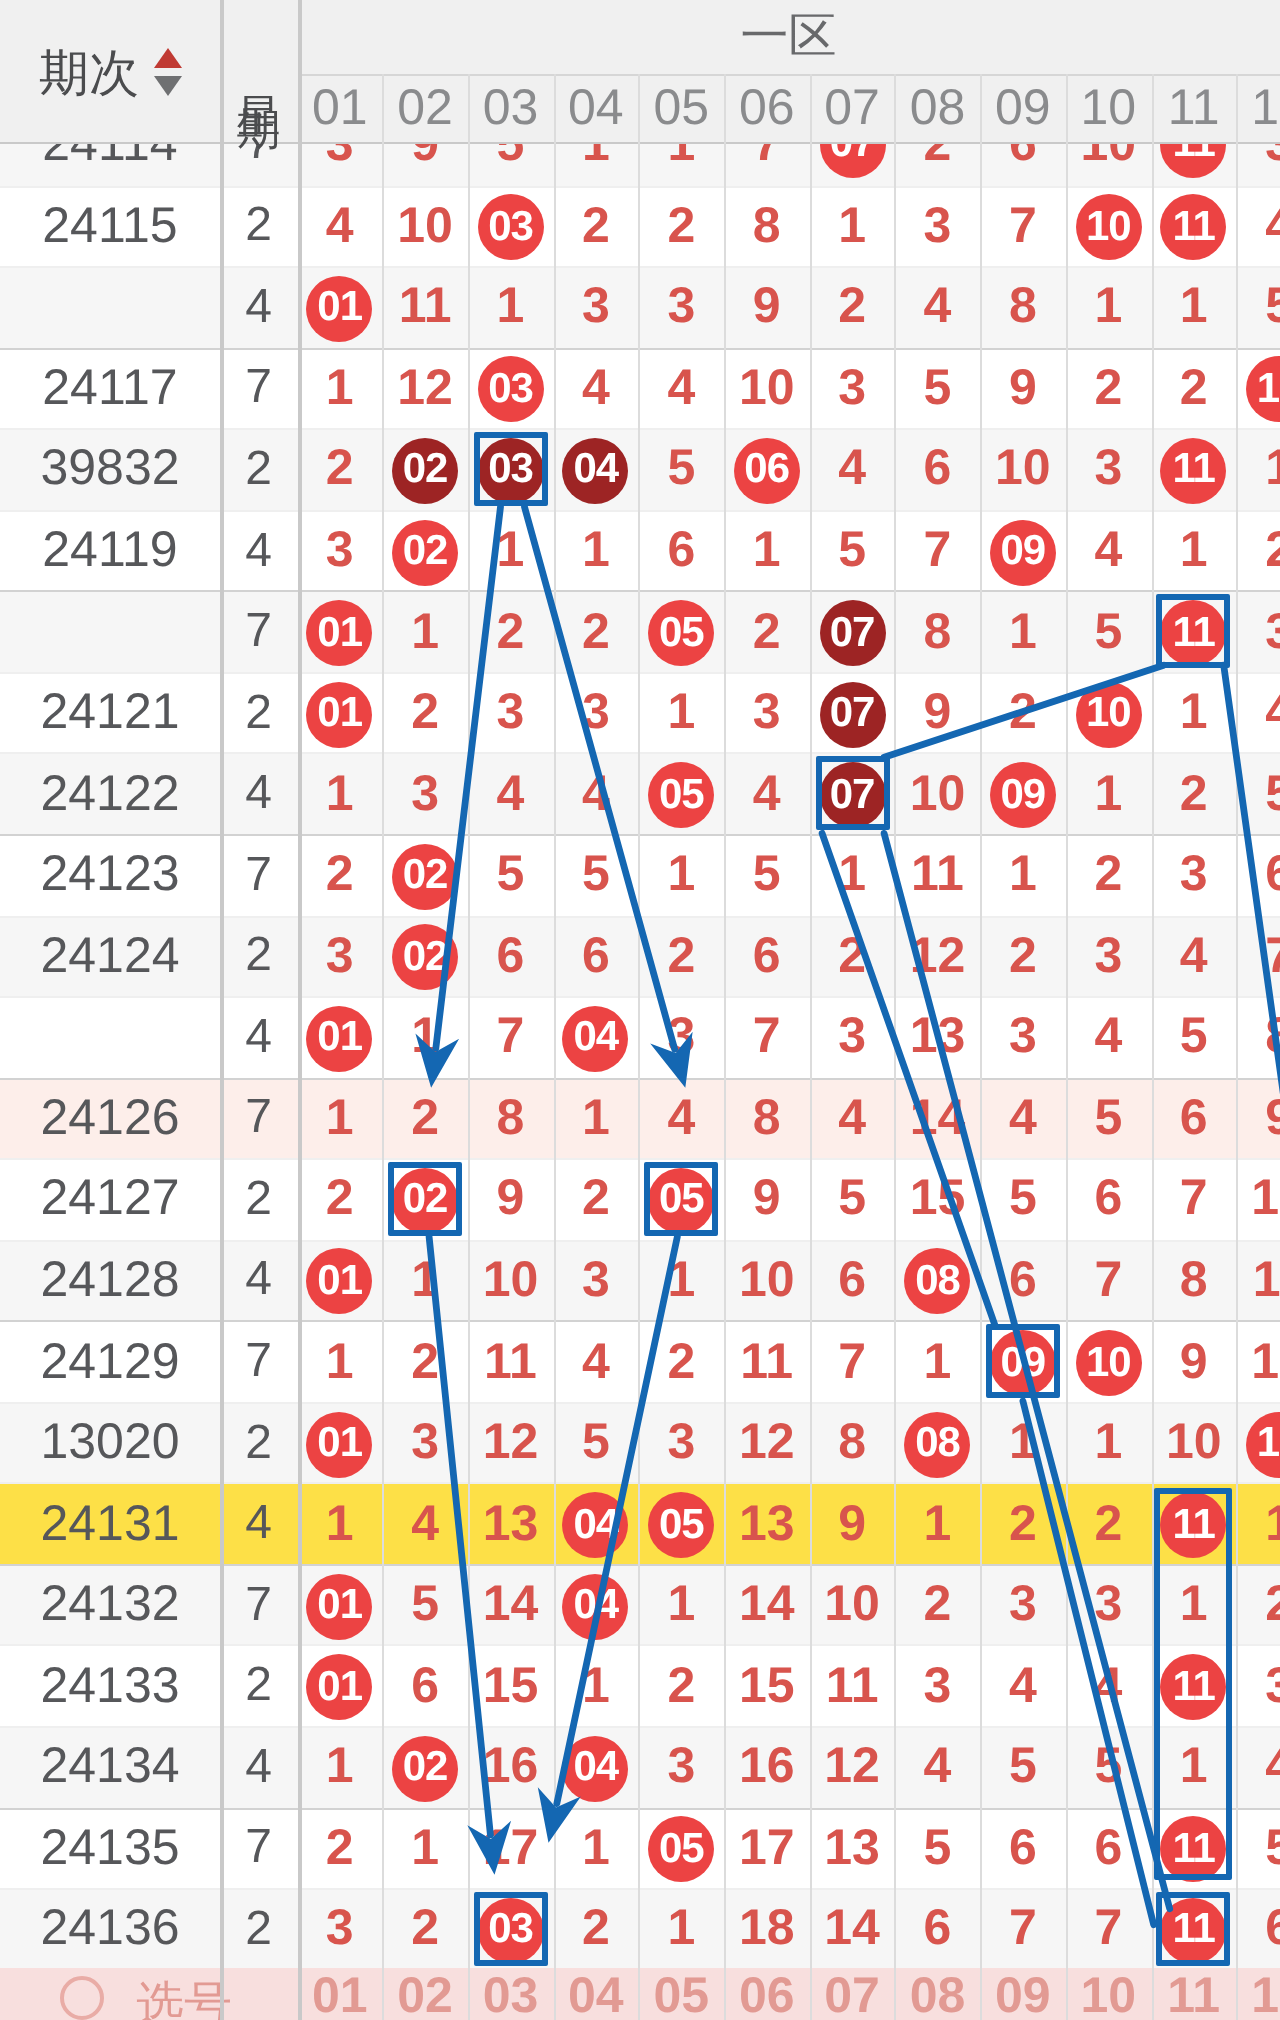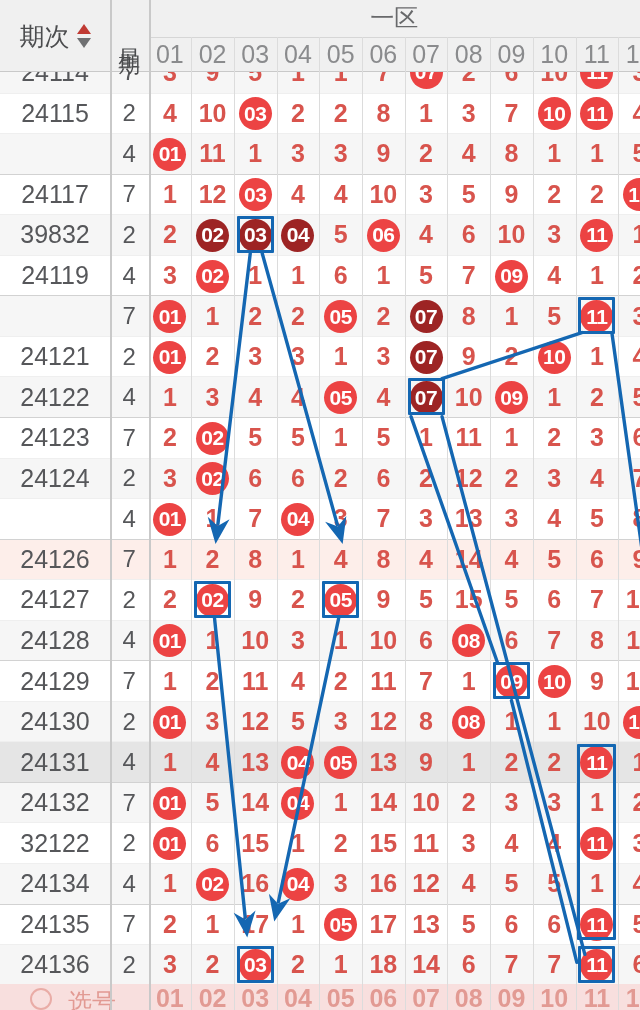--- a/index.html
+++ b/index.html
@@ -297,36 +297,36 @@
         <div class="ncell" style="left: 319.3px; width: 42.7px;">2</div>
         <div class="ncell" style="left: 362px; width: 42.7px;">11</div>
         <div class="ncell" style="left: 404.7px; width: 42.7px;">7</div>
         <div class="ncell" style="left: 447.4px; width: 42.7px;">1</div>
         <div class="ball" style="left: 494.95px; top: 3.775px;">09</div>
         <div class="ball" style="left: 537.65px; top: 3.775px;">10</div>
         <div class="ncell" style="left: 575.5px; width: 42.7px;">9</div>
         <div class="ncell" style="left: 618.2px; width: 42.7px;">12</div>
       </div>
       <div class="row" style="top: 700.8px; height: 40.55px; background: var(--row-gray); border-top: 1px solid rgb(239, 239, 239);">
-        <span class="pcell">24130</span>
+        <span class="pcell">13020</span>
         <span class="wcell">2</span>
         <div class="ball" style="left: 153.35px; top: 3.775px;">01</div>
         <div class="ncell" style="left: 191.2px; width: 42.7px;">3</div>
         <div class="ncell" style="left: 233.9px; width: 42.7px;">12</div>
         <div class="ncell" style="left: 276.6px; width: 42.7px;">5</div>
         <div class="ncell" style="left: 319.3px; width: 42.7px;">3</div>
         <div class="ncell" style="left: 362px; width: 42.7px;">12</div>
         <div class="ncell" style="left: 404.7px; width: 42.7px;">8</div>
         <div class="ball" style="left: 452.25px; top: 3.775px;">08</div>
         <div class="ncell" style="left: 490.1px; width: 42.7px;">1</div>
         <div class="ncell" style="left: 532.8px; width: 42.7px;">1</div>
         <div class="ncell" style="left: 575.5px; width: 42.7px;">10</div>
         <div class="ball" style="left: 623.05px; top: 3.775px;">12</div>
       </div>
-      <div class="row" style="top: 741.35px; height: 40.55px; background: #e5e5e5; border-top: 1px solid rgb(239, 239, 239);">
+      <div class="row" style="top: 741.35px; height: 40.55px; background: #fde047; border-top: 1px solid rgb(239, 239, 239);">
         <span class="pcell">24131</span>
         <span class="wcell">4</span>
         <div class="ncell" style="left: 148.5px; width: 42.7px;">1</div>
         <div class="ncell" style="left: 191.2px; width: 42.7px;">4</div>
         <div class="ncell" style="left: 233.9px; width: 42.7px;">13</div>
         <div class="ball" style="left: 281.45px; top: 3.775px;">04</div>
         <div class="ball" style="left: 324.15px; top: 3.775px;">05</div>
         <div class="ncell" style="left: 362px; width: 42.7px;">13</div>
         <div class="ncell" style="left: 404.7px; width: 42.7px;">9</div>
         <div class="ncell" style="left: 447.4px; width: 42.7px;">1</div>
@@ -345,21 +345,21 @@
         <div class="ncell" style="left: 319.3px; width: 42.7px;">1</div>
         <div class="ncell" style="left: 362px; width: 42.7px;">14</div>
         <div class="ncell" style="left: 404.7px; width: 42.7px;">10</div>
         <div class="ncell" style="left: 447.4px; width: 42.7px;">2</div>
         <div class="ncell" style="left: 490.1px; width: 42.7px;">3</div>
         <div class="ncell" style="left: 532.8px; width: 42.7px;">3</div>
         <div class="ncell" style="left: 575.5px; width: 42.7px;">1</div>
         <div class="ncell" style="left: 618.2px; width: 42.7px;">2</div>
       </div>
       <div class="row" style="top: 822.45px; height: 40.55px; background: rgb(255, 255, 255); border-top: 1px solid rgb(239, 239, 239);">
-        <span class="pcell">32122</span>
+        <span class="pcell">24133</span>
         <span class="wcell">2</span>
         <div class="ball" style="left: 153.35px; top: 3.775px;">01</div>
         <div class="ncell" style="left: 191.2px; width: 42.7px;">6</div>
         <div class="ncell" style="left: 233.9px; width: 42.7px;">15</div>
         <div class="ncell" style="left: 276.6px; width: 42.7px;">1</div>
         <div class="ncell" style="left: 319.3px; width: 42.7px;">2</div>
         <div class="ncell" style="left: 362px; width: 42.7px;">15</div>
         <div class="ncell" style="left: 404.7px; width: 42.7px;">11</div>
         <div class="ncell" style="left: 447.4px; width: 42.7px;">3</div>
         <div class="ncell" style="left: 490.1px; width: 42.7px;">4</div>

